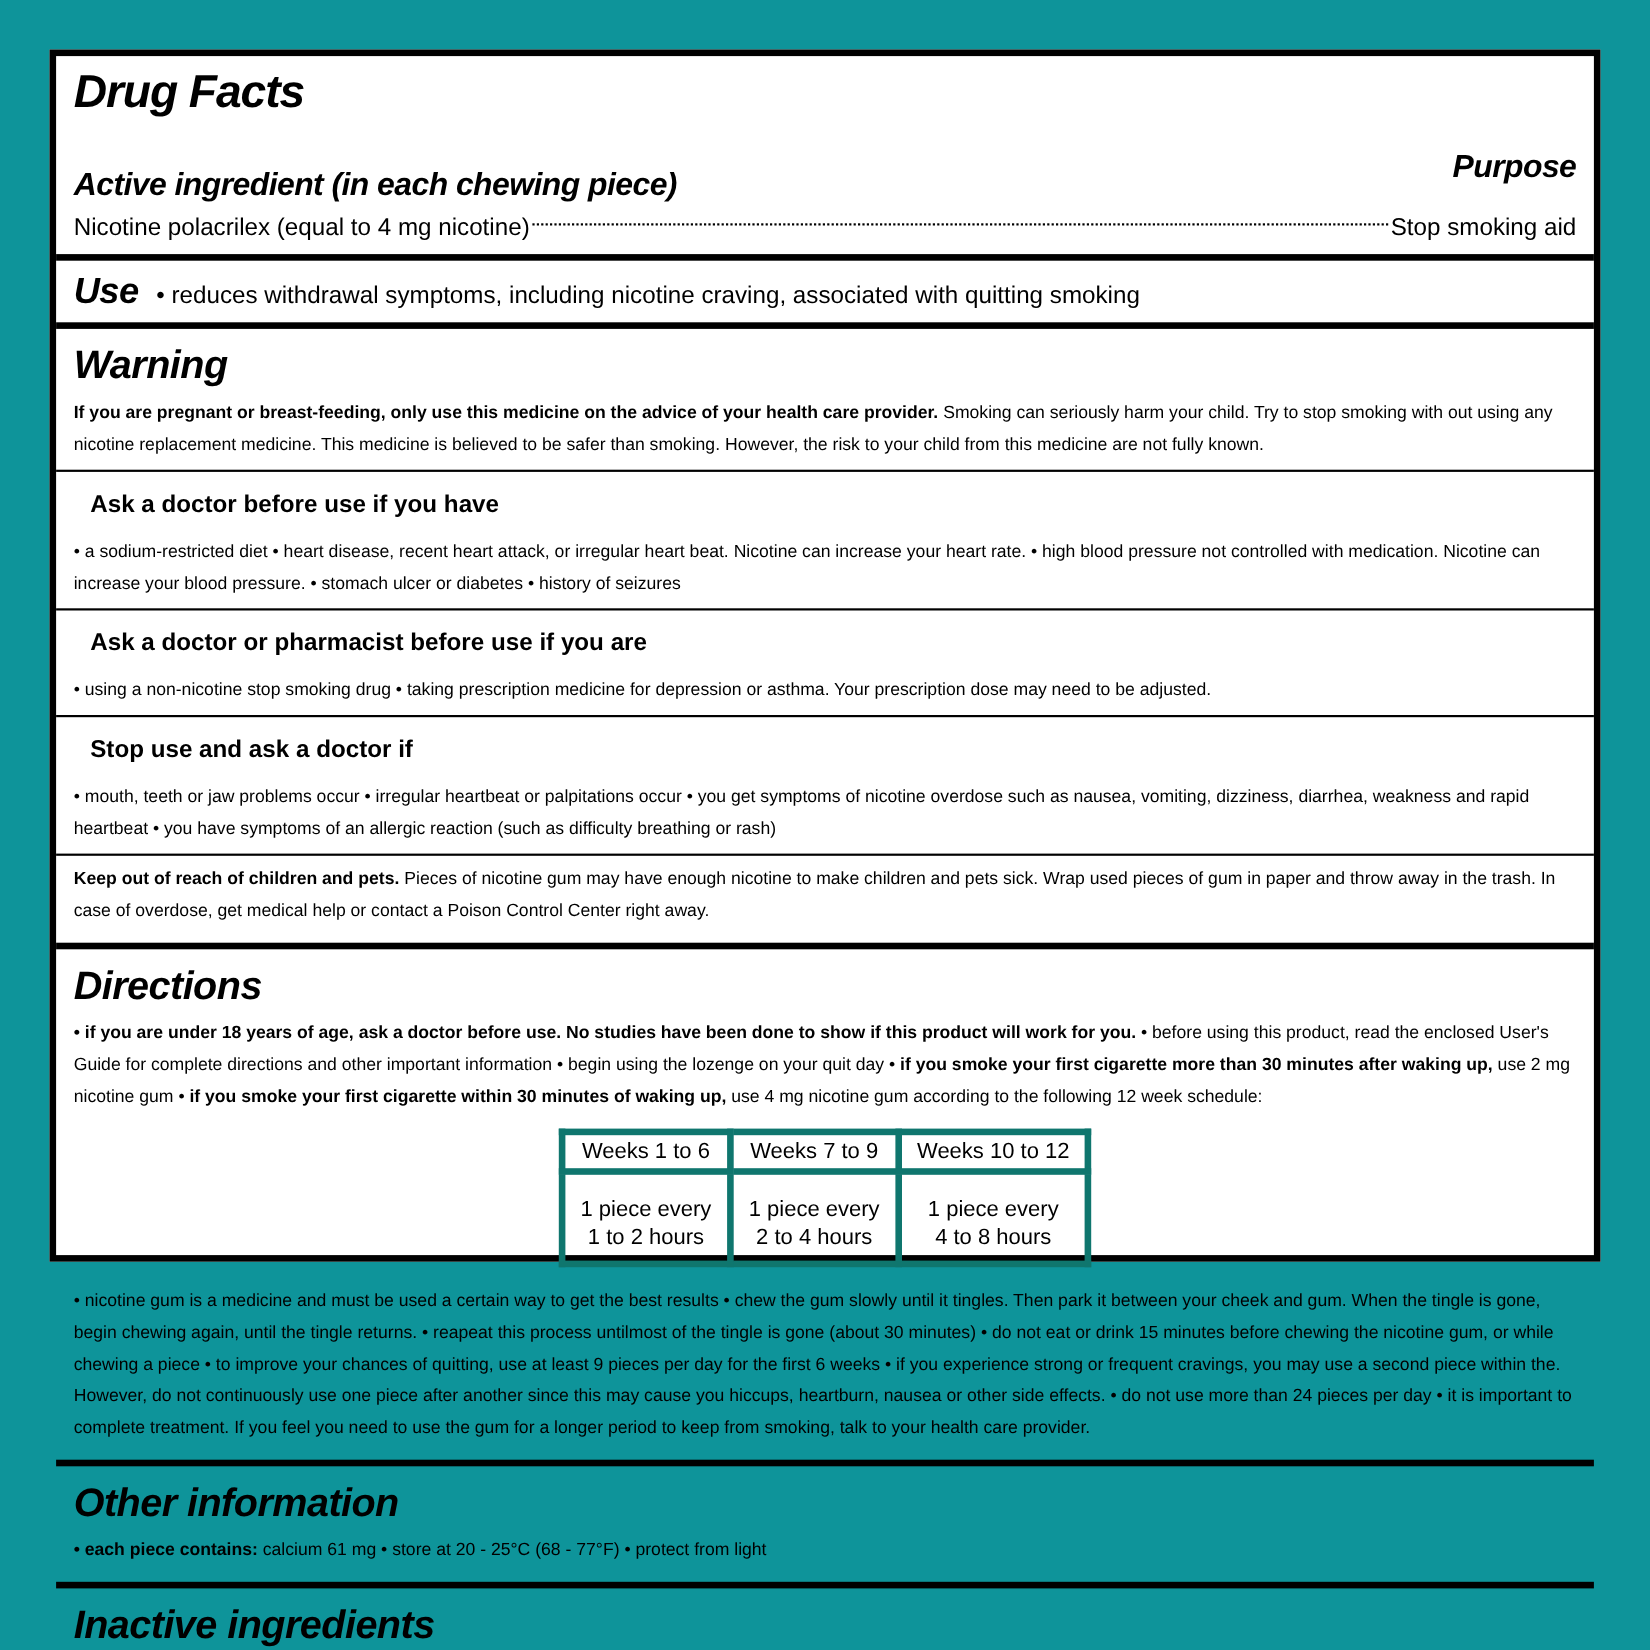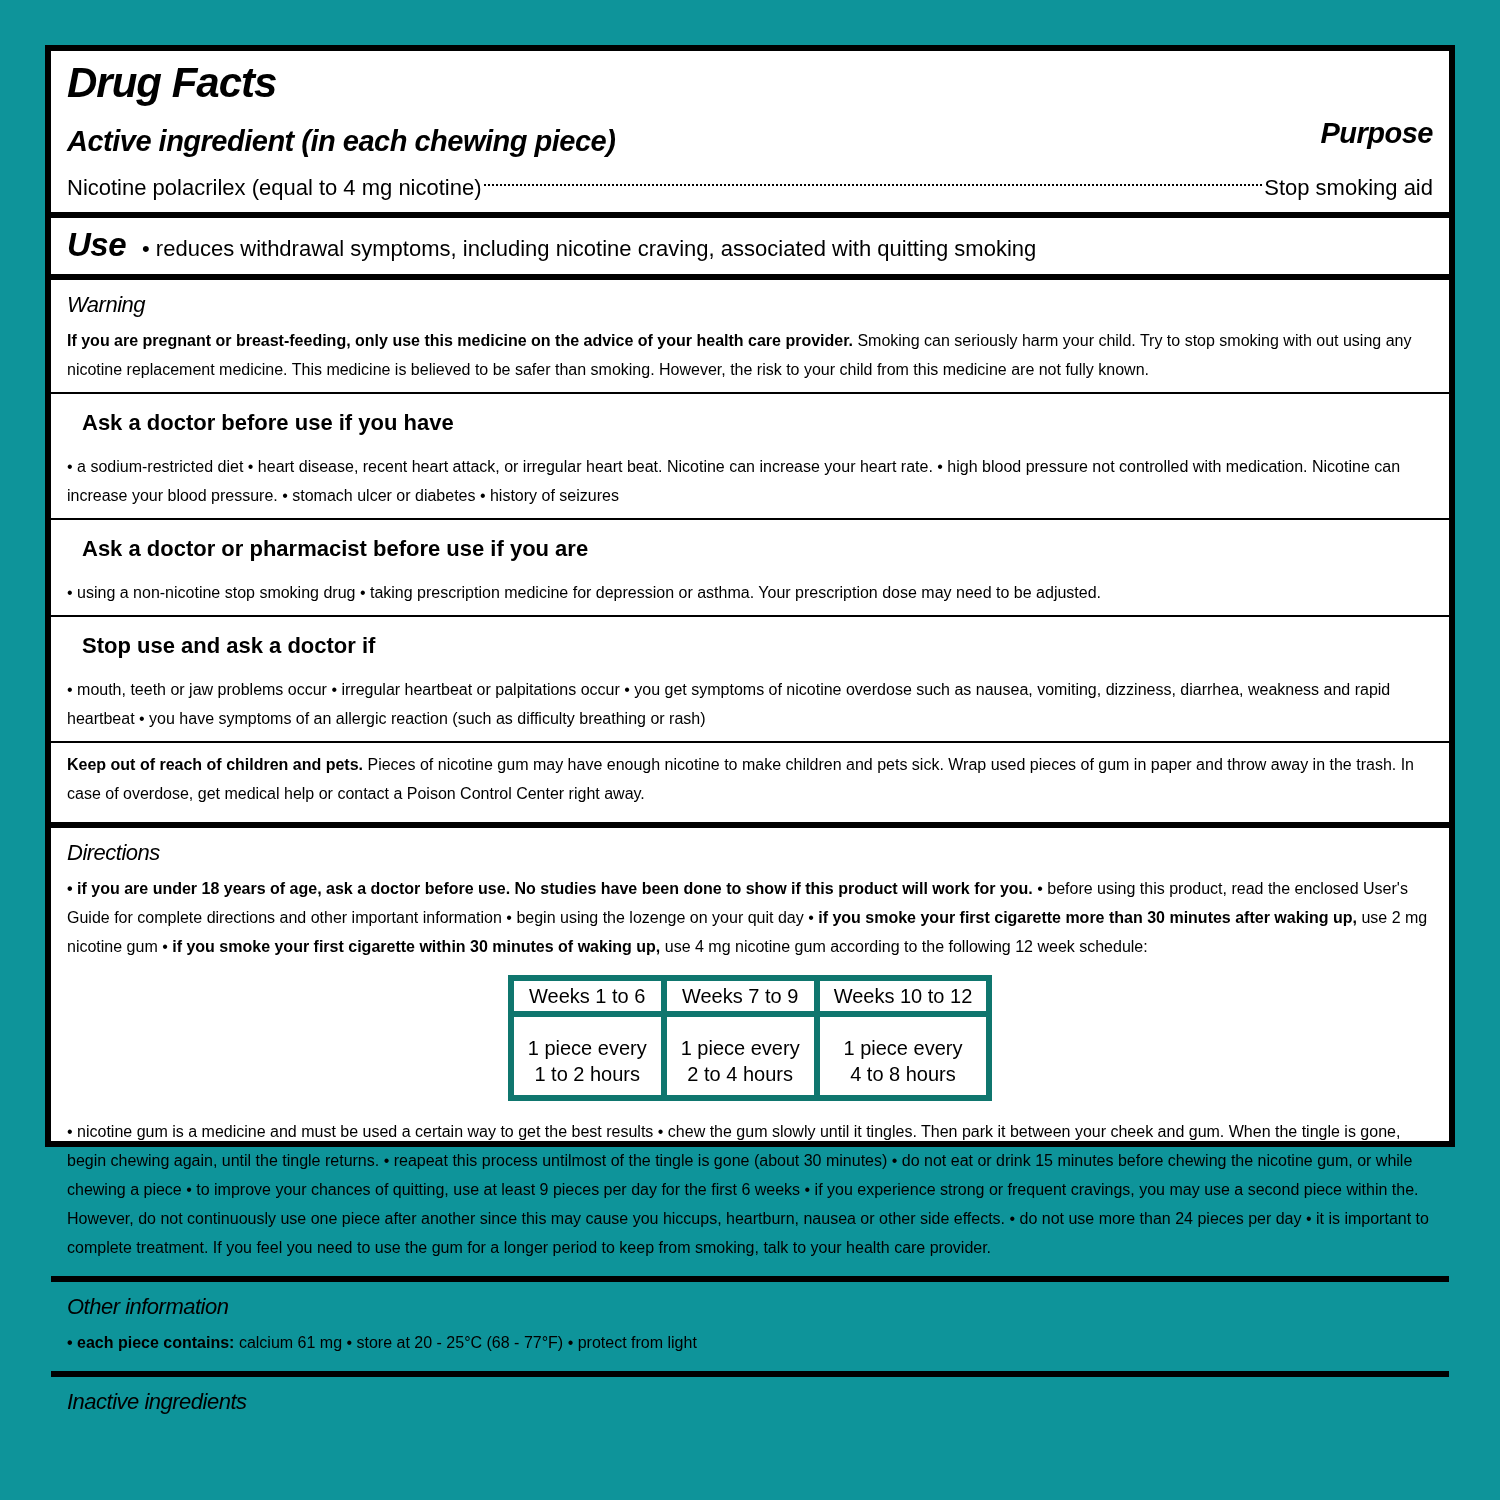--- a/index.html
+++ b/index.html
@@ -25,50 +25,50 @@
   }
   .rule{
     height:2px;background:#000;
     margin:7px -16px;
   }
   h1.df{
     font-size:42px;font-style:italic;font-weight:bold;
     margin:8px 0 0 0;letter-spacing:-1px;
   }
   .top-row{
-    display:flex;justify-content:space-between;align-items:center;
+    display:flex;justify-content:space-between;align-items:flex-end;
     margin-top:10px;
   }
   .ai-head{
     font-size:29px;font-style:italic;font-weight:bold;letter-spacing:-0.5px;
   }
   .purpose{
     font-size:29px;font-style:italic;font-weight:bold;
-    margin-bottom:16px;letter-spacing:-0.5px;
+    margin-bottom:16px;letter-spacing:-0.5px;margin-top:19px;
   }
   .dotted-row{
     display:flex;align-items:center;
     font-size:22px;line-height:28px;
     margin:8px 0 10px 0;
   }
   .leader{
     flex:1;border-bottom:2px dotted #000;
     margin:0 2px 6px 2px;
   }
   .use-box{
     padding:8px 0 10px 0;
   }
   .use-h{
     font-size:33px;font-style:italic;font-weight:bold;letter-spacing:-0.5px;text-align:center;
   }
   .use-text{
     font-size:22px;margin-left:16px;
   }
   h2.sec{
-    font-size:22px;font-style:italic;font-weight:normal;
+    font-size:36px;font-style:italic;font-weight:bold;
     margin:8px 0 8px 0;letter-spacing:-0.5px;
   }
   p.body{
     font-size:16px;line-height:29px;
     margin:0 0 8px 0;
   }
   .subhead{
     font-size:22px;line-height:28px;font-weight:bold;
     margin:15px;
   }

